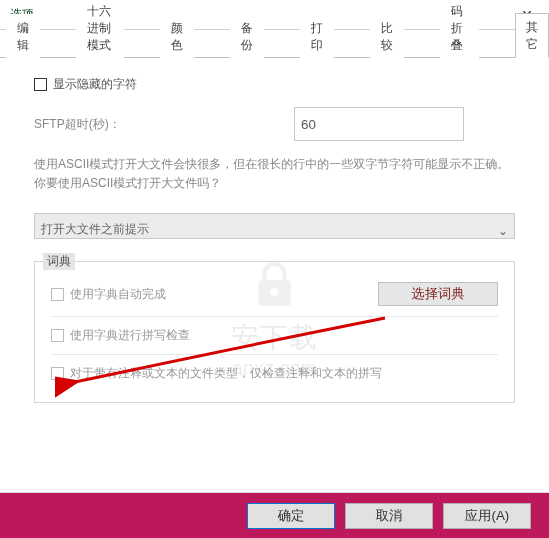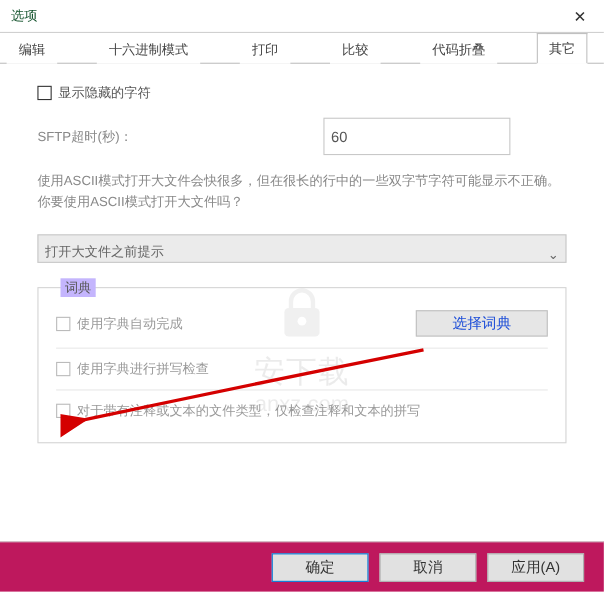--- a/index.html
+++ b/index.html
@@ -81,38 +81,38 @@
 }
 .select-row .arrow { color: #666; }
 .fieldset {
   border: 1px solid #d4d4d4;
   padding: 14px 16px 10px 16px;
   position: relative;
 }
 .fieldset-label {
   position: absolute;
   top: -9px;
-  left: 20px;
-  background: #c4b5fd;
+  left: 8px;
+  background: #e5e5e5;
   padding: 0 4px;
   color: #555;
 }
 .fs-row {
   display: flex;
   align-items: center;
   padding: 6px 0 10px 0;
   border-bottom: 1px solid #e8e8e8;
   margin-bottom: 4px;
 }
 .fs-row:last-child { border-bottom: none; margin-bottom: 0; }
 .fs-row .lbl { color: #999; text-align: right; }
 .btn-gray {
   background: #e6e6e6;
   border: 1px solid #c0c0c0;
-  color: #1d4ed8;
+  color: #7f1d1d;
   width: 120px;
   height: 24px;
   margin-left: auto;
   cursor: pointer;
 }
 .footer {
   position: absolute;
   bottom: 0; left: 0; right: 0;
   height: 46px;
   background: #be185d;
@@ -156,20 +156,22 @@
 <body>
 
 <div class="titlebar">
   <span class="title">选项</span>
   <span class="close">✕</span>
 </div>
 
 <div class="tabs">
   <div class="tab">编辑</div>
   <div class="tab">十六进制模式</div>
+  <div class="tab">颜色</div>
+  <div class="tab">备份</div>
   <div class="tab">打印</div>
   <div class="tab">比较</div>
   <div class="tab">代码折叠</div>
   <div class="tab active">其它</div>
 </div>
 
 <div class="content">
   <div class="row">
     <span class="checkbox"></span>
     <span>显示隐藏的字符</span>

